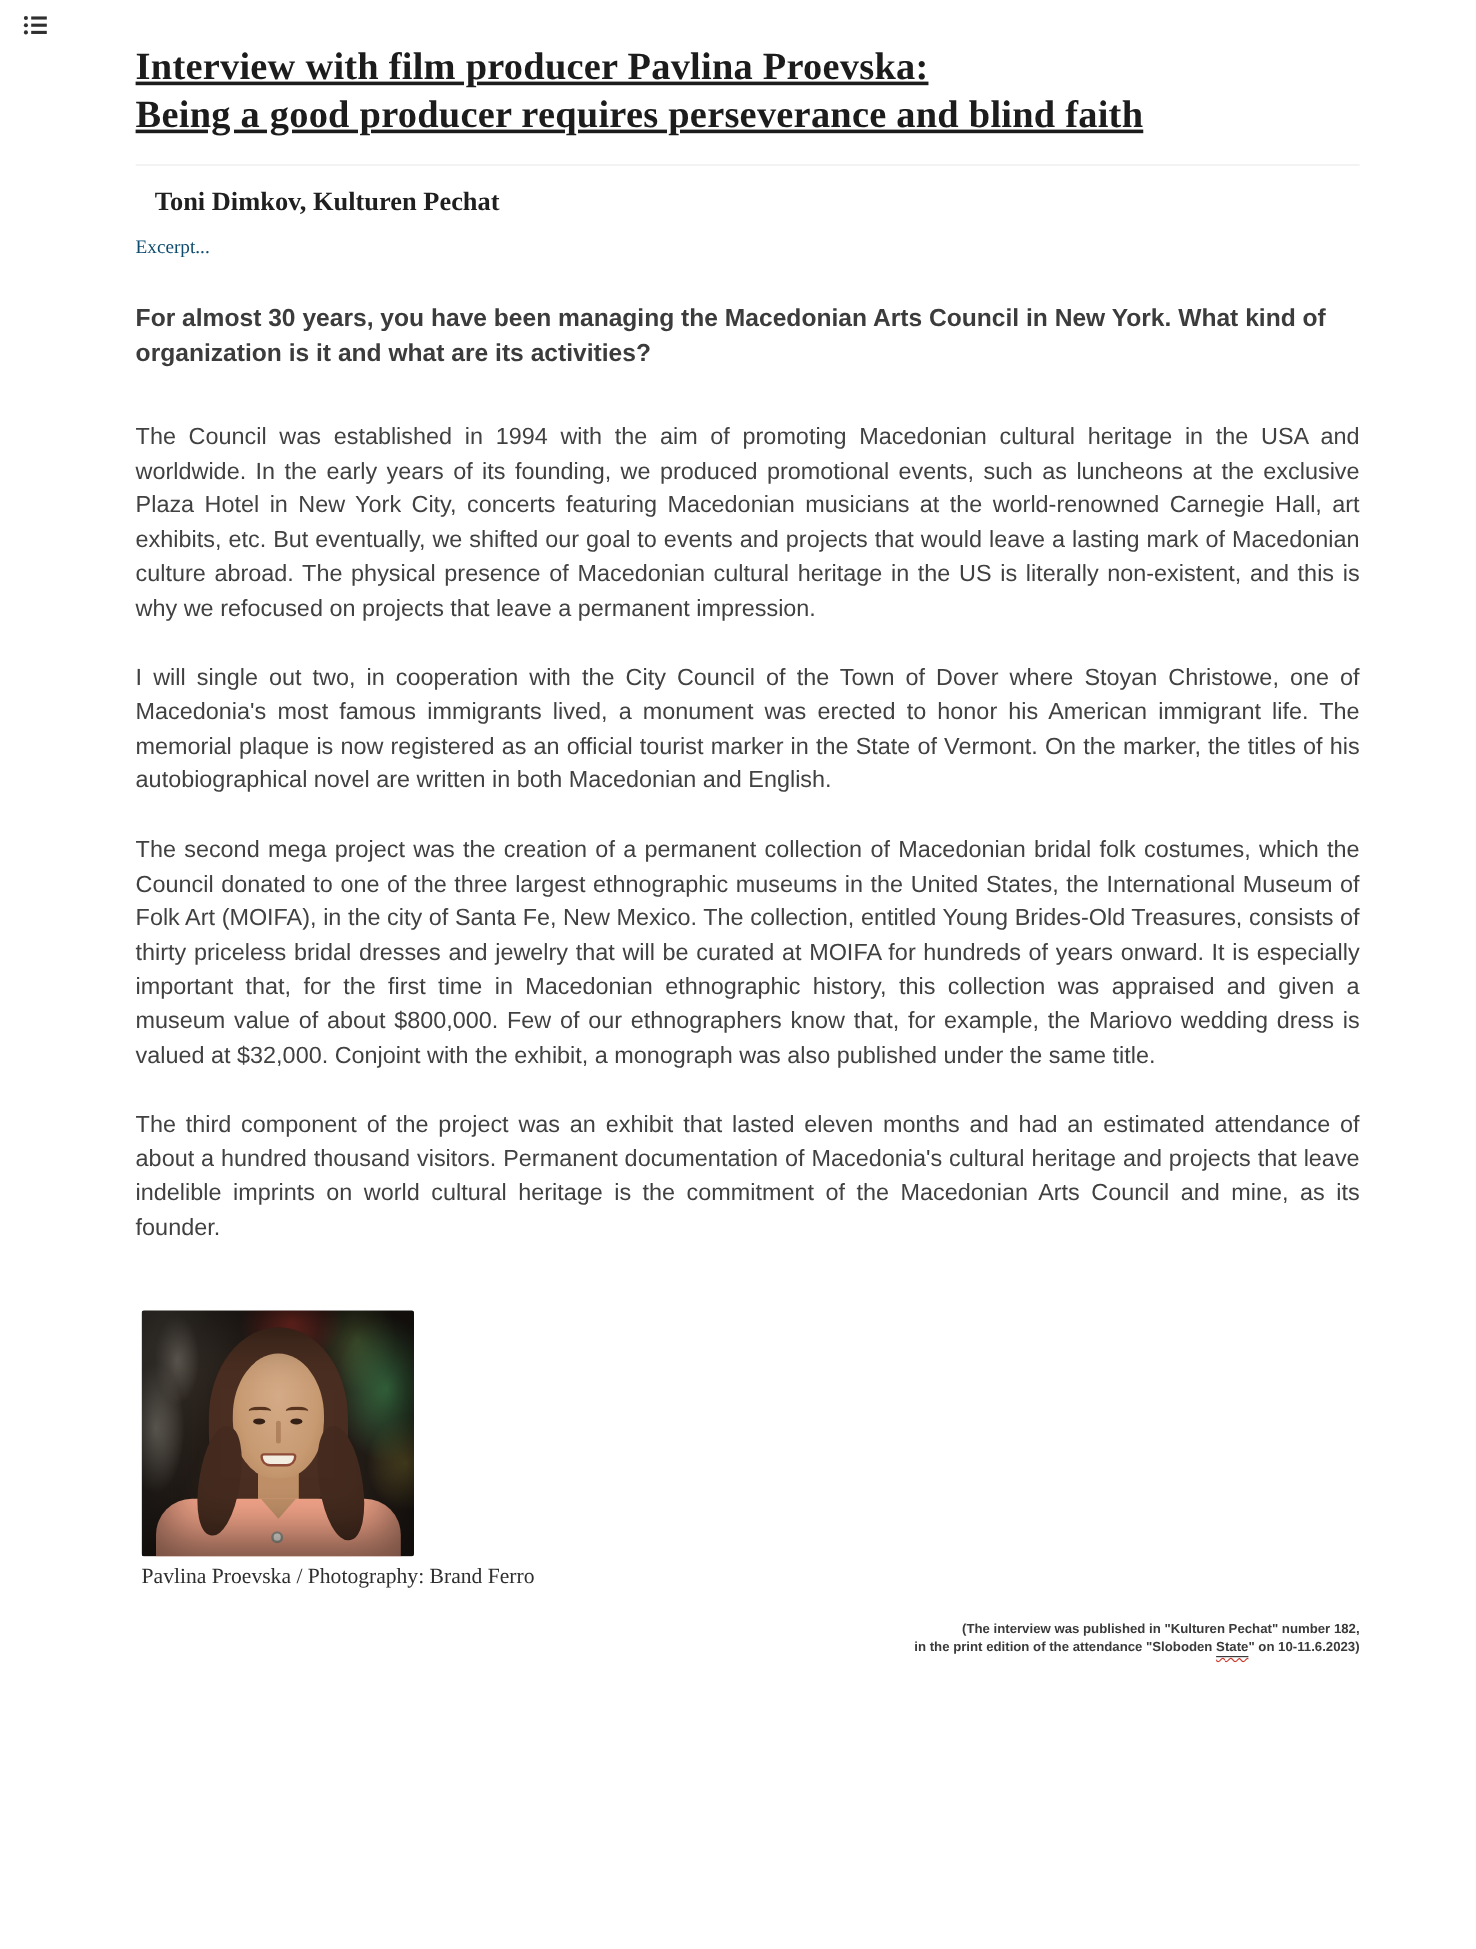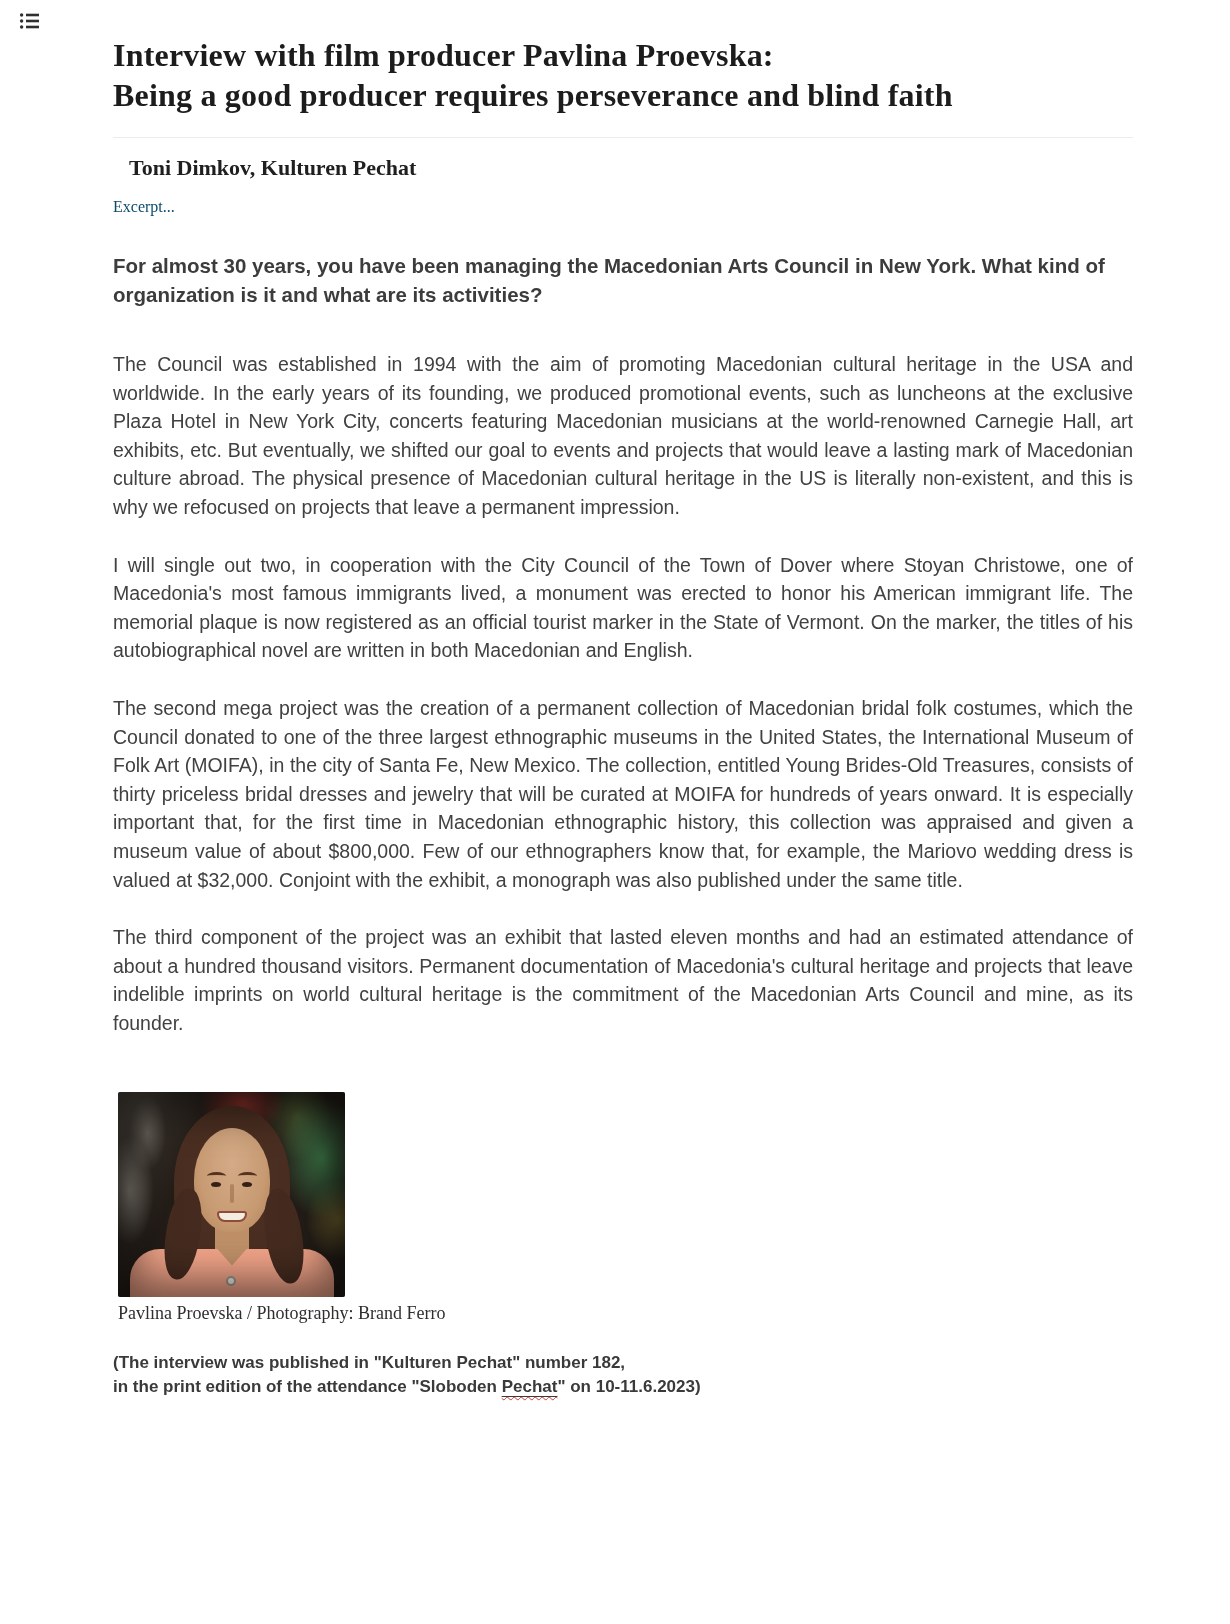--- a/index.html
+++ b/index.html
@@ -24,20 +24,21 @@
   }
 
   h1.title {
     margin: 0 0 22px 0;
     font-family: "Liberation Serif", "DejaVu Serif", serif;
     font-weight: 700;
     font-size: 32px;
     line-height: 1.24;
     color: #1c1c1c;
     letter-spacing: 0.2px;
+    text-decoration: underline;
   }
 
   .divider {
     border: none;
     border-top: 1px solid #ececec;
     margin: 0 0 9px 0;
   }
 
   h2.byline {
     margin: 16px;
@@ -113,23 +114,24 @@
     margin-top: 6px;
     font-family: "Liberation Serif", "DejaVu Serif", serif;
     font-size: 18px;
     color: #2f2f2f;
   }
 
   p.footnote {
     margin: 27px 0 0 0;
     font-family: "Liberation Sans", "DejaVu Sans", sans-serif;
     font-weight: 700;
-    font-size: 17px;
+    font-size: 11px;
     line-height: 1.45;
     color: #3a3a3a;
+    text-align: right;
   }
   .spellcheck {
     text-decoration-line: underline;
     text-decoration-style: wavy;
     text-decoration-color: #cf3a2c;
     text-decoration-thickness: 1px;
     text-underline-offset: 4px;
   }
   .solid-underline {
     text-decoration-line: underline;
@@ -193,17 +195,17 @@
         <div class="ph-hair-strand-l"></div>
         <div class="ph-hair-strand-r"></div>
         <div class="ph-pendant"></div>
         <div class="ph-vignette"></div>
       </div>
       <figcaption class="caption">Pavlina Proevska / Photography: Brand Ferro</figcaption>
     </figure>
 
     <p class="footnote">
       <span>(The interview was published in "Kulturen Pechat" number 182,</span><br>
-      <span>in the print edition of the attendance "Sloboden </span><span class="spellcheck"><span class="solid-underline">Pechat</span></span><span>" on 10-11.6.2023)</span>
+      <span>in the print edition of the attendance "Sloboden </span><span class="spellcheck"><span class="solid-underline">State</span></span><span>" on 10-11.6.2023)</span>
     </p>
 
   </main>
 </div>
 
 </body></html>

